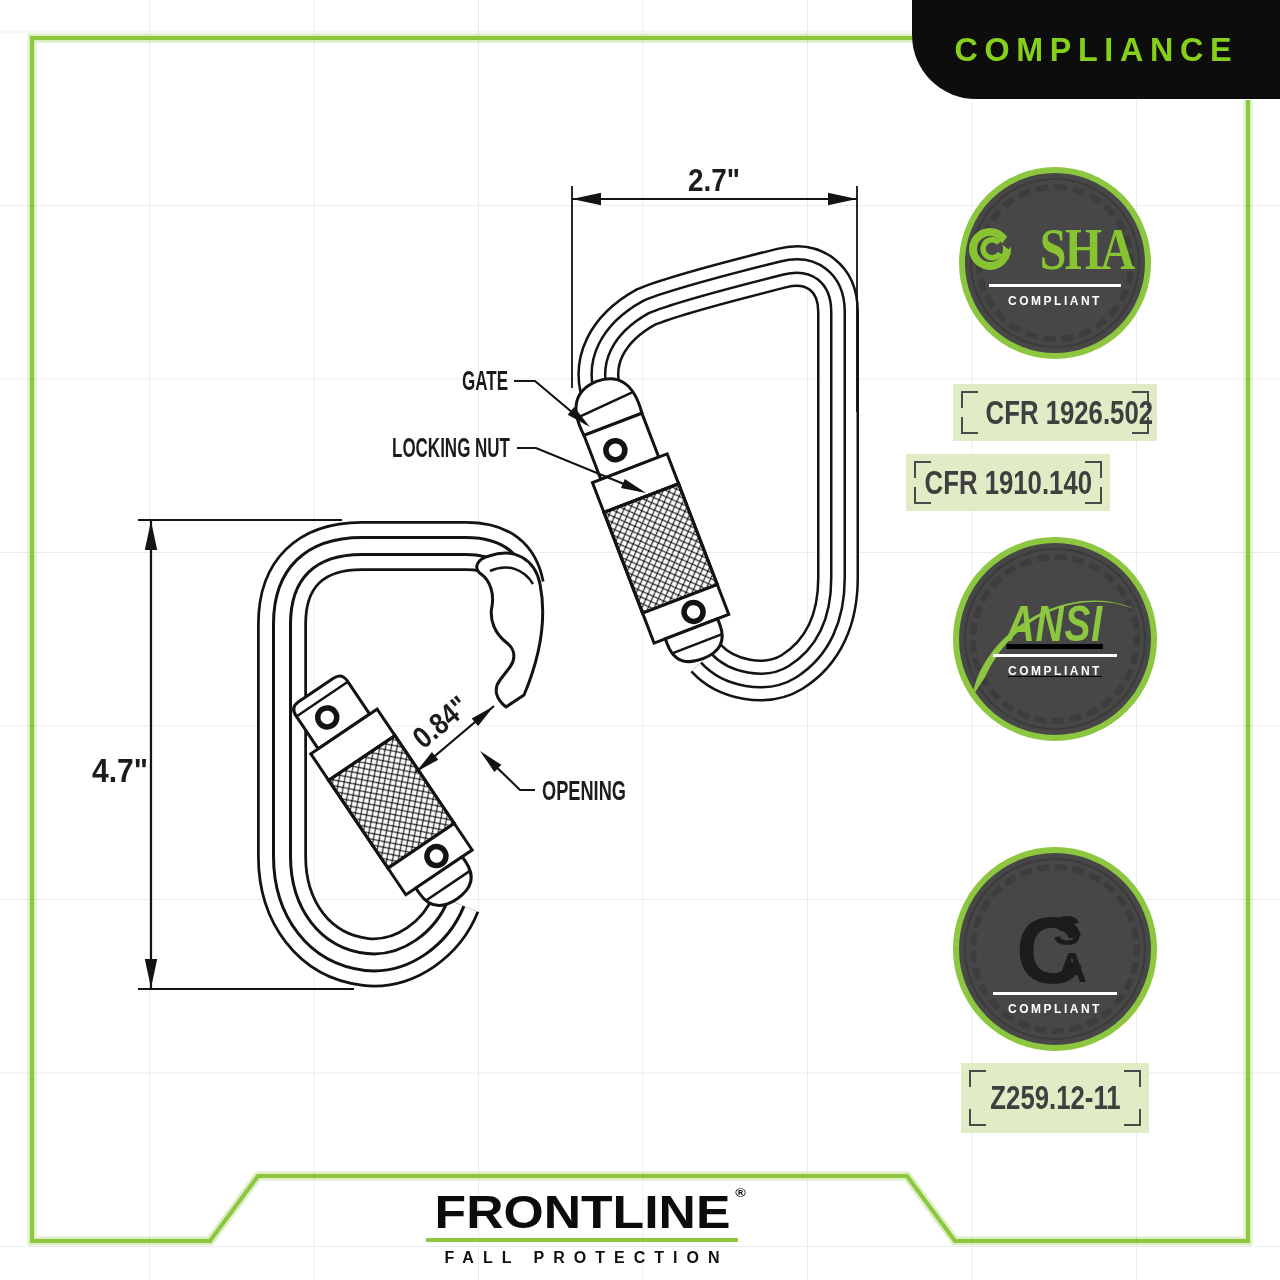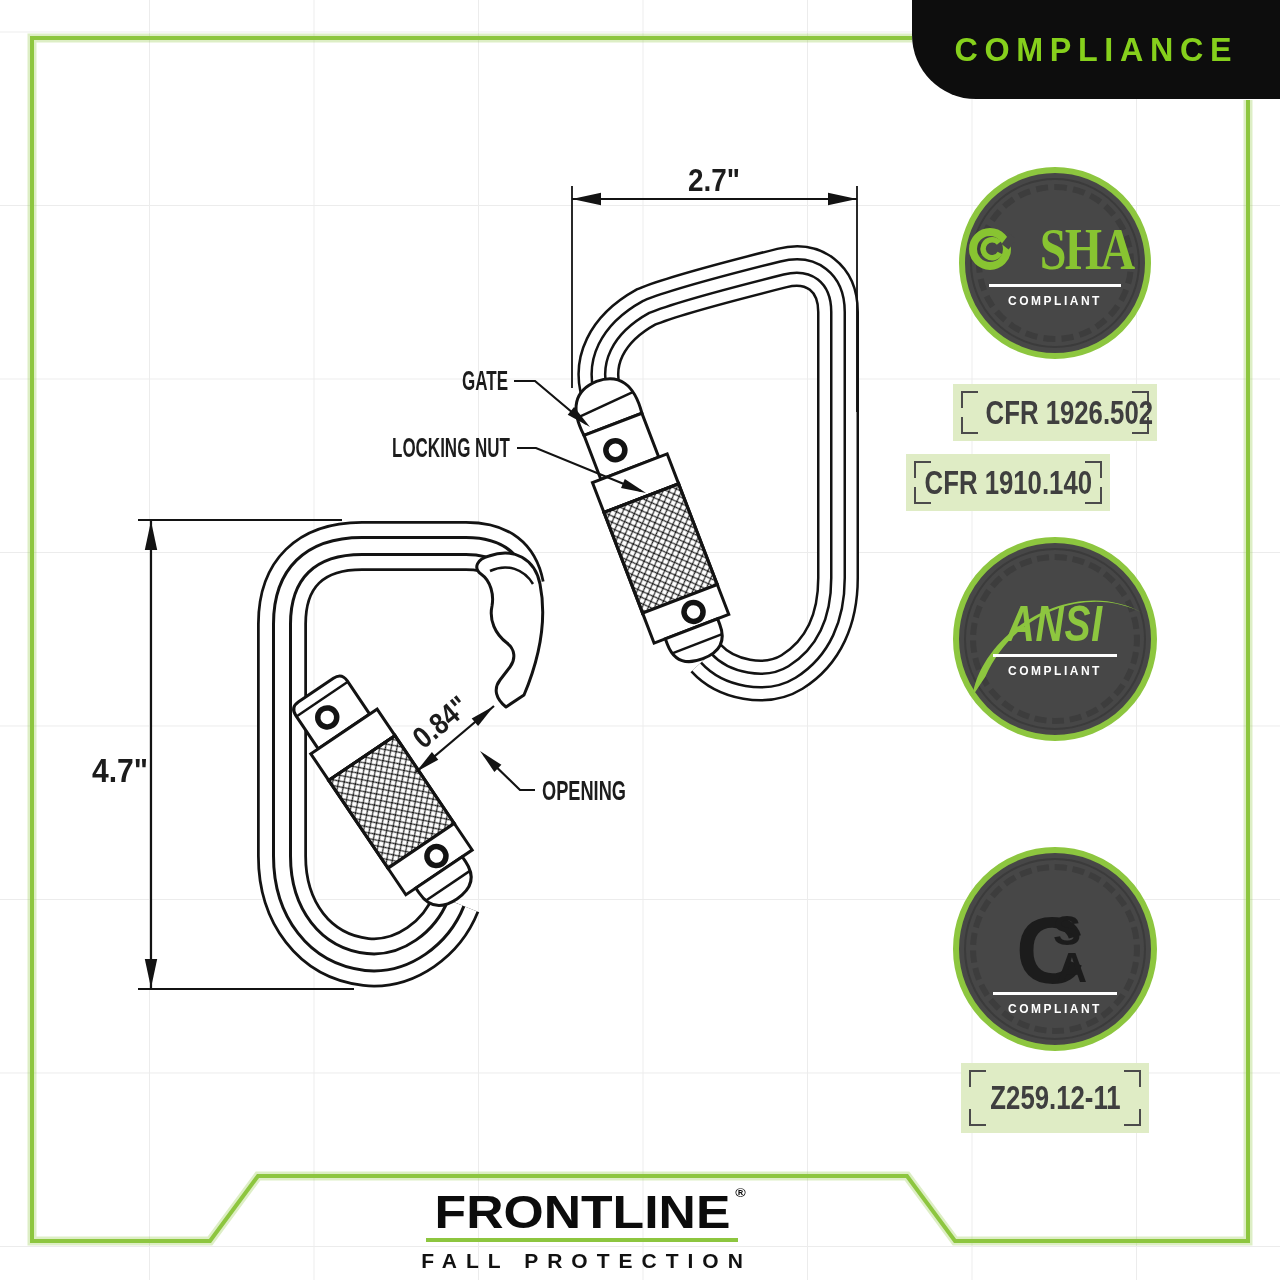--- a/index.html
+++ b/index.html
@@ -56,21 +56,21 @@
   .bk-bl{left:8px;bottom:7px;border-left:2.5px solid #4b4b4b;border-bottom:2.5px solid #4b4b4b;}
   .bk-br{right:8px;bottom:7px;border-right:2.5px solid #4b4b4b;border-bottom:2.5px solid #4b4b4b;}
   .code-text{font-size:33px;font-weight:bold;color:#3f3f3f;transform:scaleX(0.78);white-space:nowrap;}
 
   
   .footer{position:absolute;left:412px;top:1188px;width:340px;text-align:center;}
   .brand-row{position:relative;display:inline-block;color:#0c0c0c;font-size:47px;font-weight:bold;
     line-height:1;transform:scaleX(1.1);letter-spacing:0px;white-space:nowrap;}
   .brand-reg{position:absolute;right:-14px;top:-2px;font-size:13px;font-weight:bold;}
   .brand-underline{width:312px;height:4px;background:#8dc63f;margin:3px auto 0 auto;}
-  .brand-tagline{margin-top:7px;font-size:21px;font-weight:bold;color:#111;
+  .brand-tagline{margin-top:7px;font-size:16px;font-weight:bold;color:#111;
     letter-spacing:9px;margin-right:-9px;white-space:nowrap;}
 </style>
 </head>
 <body>
 
 <div class="canvas">
 
   <svg class="drawing-svg" width="1280" height="1280" viewBox="0 0 1280 1280">
     <defs>
       <pattern id="knurl" width="8" height="8" patternUnits="userSpaceOnUse">
@@ -197,21 +197,21 @@
     <span class="code-text">CFR 1926.502</span>
   </div>
   <div class="code-label" style="left:906px;top:454px;width:204px;height:57px;">
     <span class="bk bk-tl"></span>
     <span class="bk bk-tr"></span>
     <span class="bk bk-bl"></span>
     <span class="bk bk-br"></span>
     <span class="code-text">CFR 1910.140</span>
   </div>
 
-  <div class="badge" style="left:953px;top:537px;width:204px;height:204px;">
+  <div class="badge" style="left:953px;top:537px;width:204px;height:204px;text-decoration:underline;">
     <svg class="ansi-swoosh" viewBox="-102 -102 204 204">
       <path d="M -88 62 C -78 -10 24 -70 96 -26 C 40 -58 -42 -32 -74 40 C -80 49 -85 56 -88 62 Z" fill="#8dc63f"></path>
     </svg>
     <div class="ansi-text">ANSI</div>
     <div class="badge-divider" style="width:124px;"></div>
     <div class="badge-status">COMPLIANT</div>
   </div>
 
 
   <div class="badge" style="left:953px;top:847px;width:204px;height:204px;">

